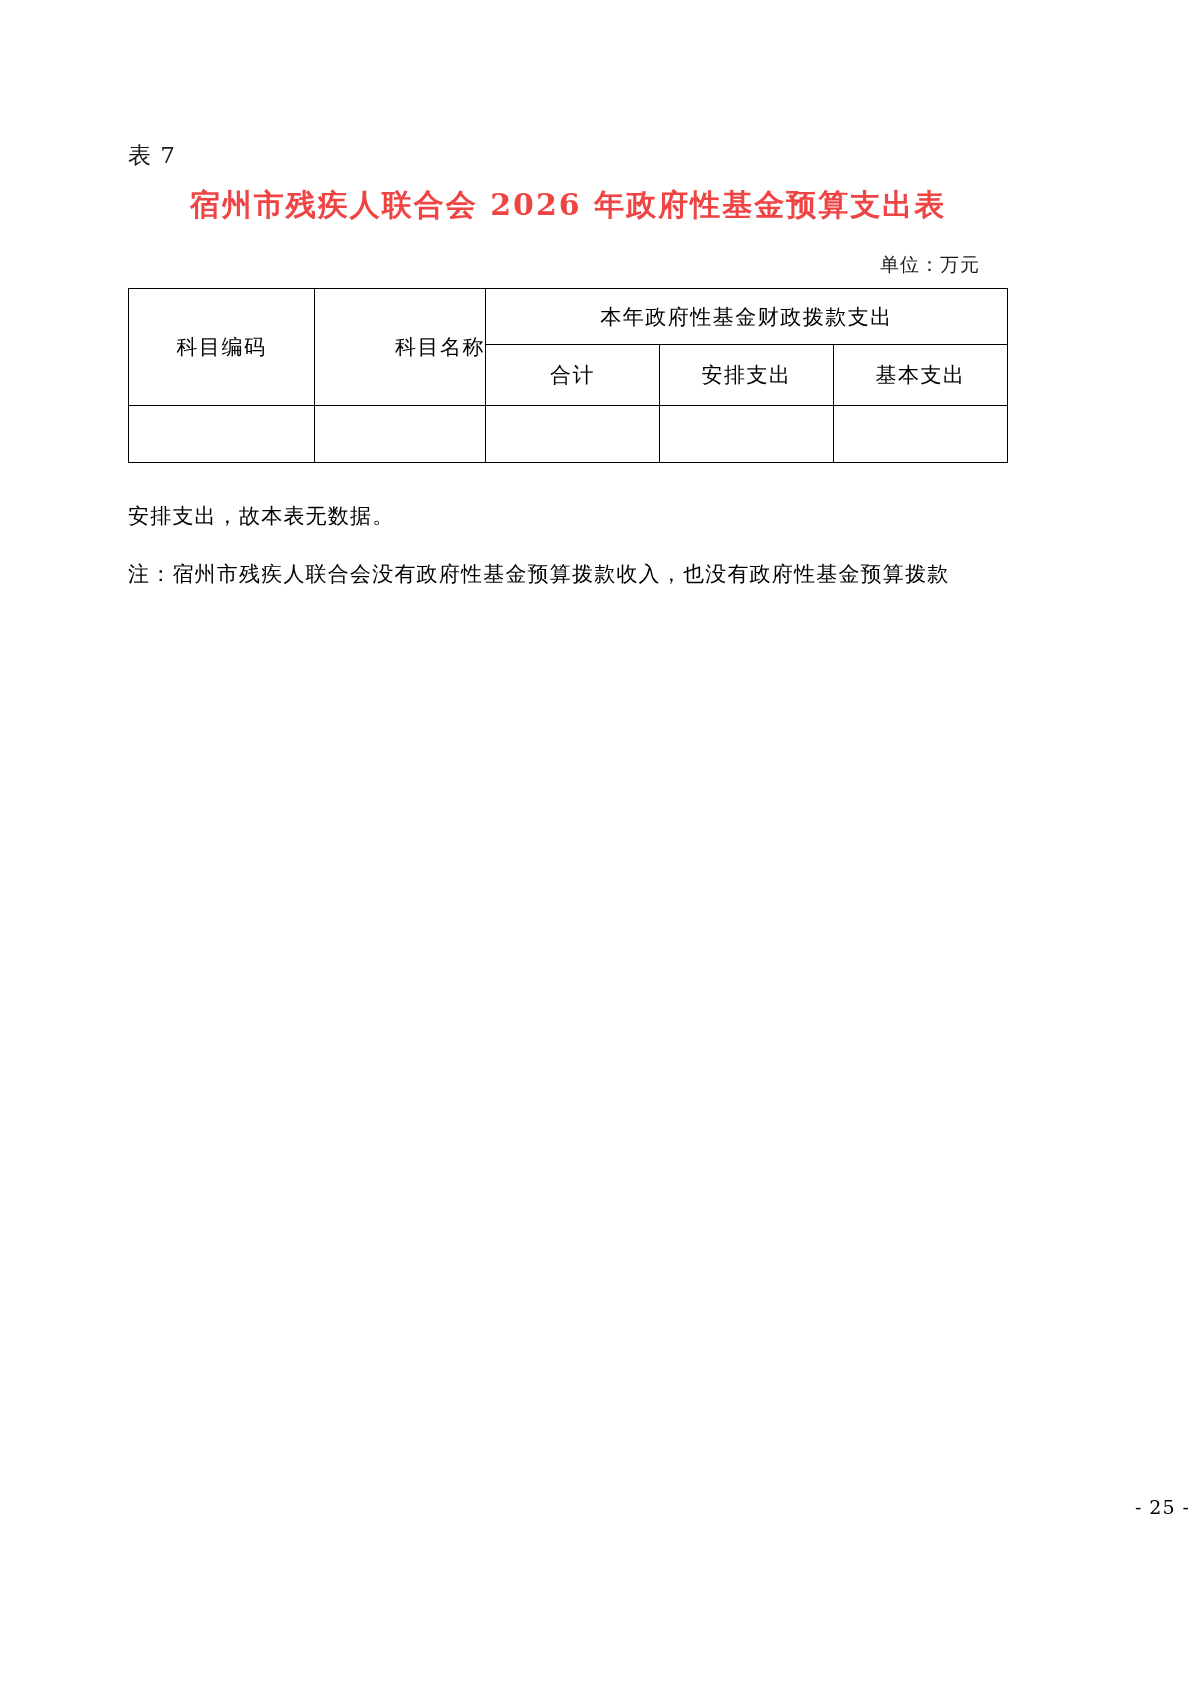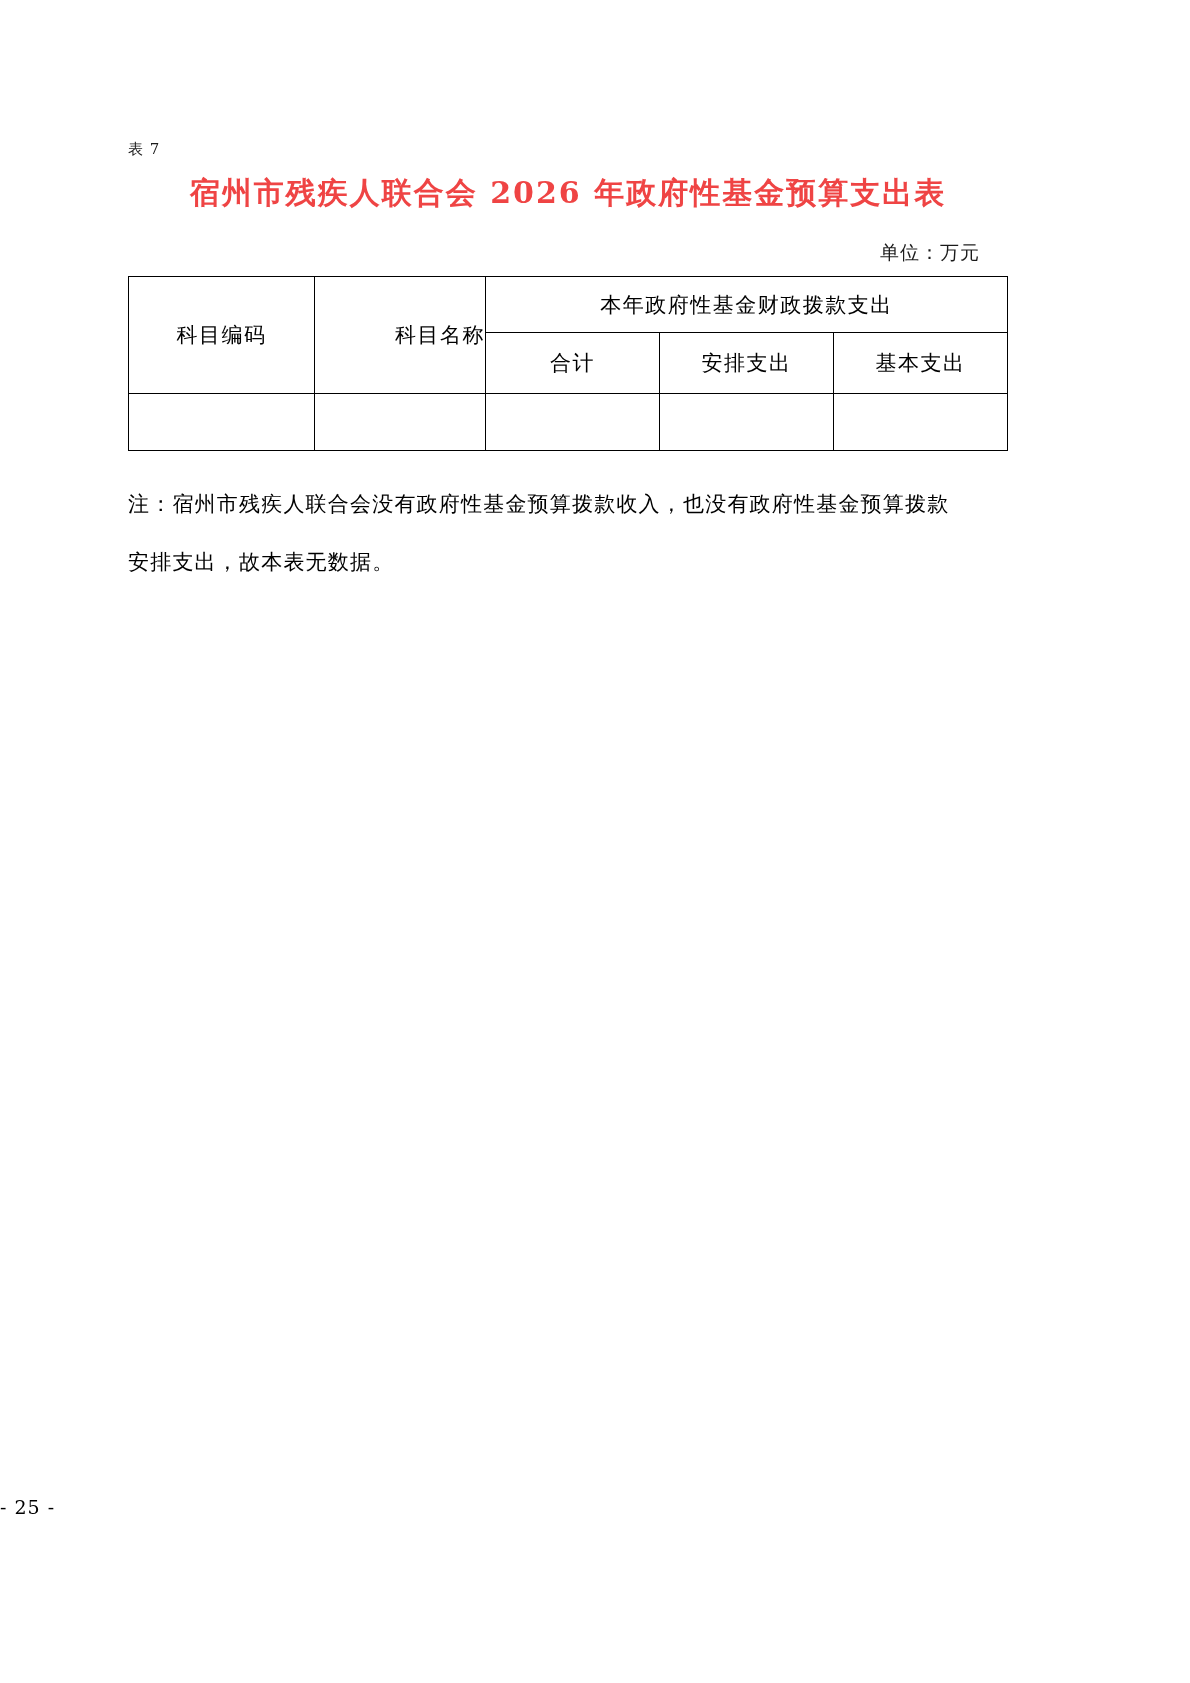--- a/index.html
+++ b/index.html
@@ -24,21 +24,21 @@
     background: #ffffff;
   }
   .content {
     position: absolute;
     left: 128px;
     top: 140px;
     width: 880px;
   }
   .table-label {
     font-family: "DejaVu Serif", serif;
-    font-size: 15px;
+    font-size: 23px;
     letter-spacing: 1px;
     color: #1a1a1a;
     margin: 0 0 14px 0;
   }
   .doc-title {
     text-align: center;
     font-family: "DejaVu Serif", serif;
     font-weight: bold;
     font-size: 30px;
     letter-spacing: 2px;
@@ -93,21 +93,21 @@
     text-align: justify;
   }
   .note-line {
     display: block;
   }
   .page-number {
     position: absolute;
     left: 0;
     top: 1496px;
     width: 1190px;
-    text-align: left;
+    text-align: right;
     font-family: "DejaVu Serif", serif;
     font-size: 19px;
     color: #000;
     letter-spacing: 1px;
   }
 </style>
 </head>
 <body>
 
 <div class="page">
@@ -138,21 +138,21 @@
           <td></td>
           <td></td>
           <td></td>
           <td></td>
           <td></td>
         </tr>
       </tbody>
     </table>
 
     <div class="note">
+      <span class="note-line">安排支出，故本表无数据。</span>
       <span class="note-line">注：宿州市残疾人联合会没有政府性基金预算拨款收入，也没有政府性基金预算拨款</span>
-      <span class="note-line">安排支出，故本表无数据。</span>
     </div>
 
   </div>
 
   <div class="page-number">- 25 -</div>
 
 </div>
 
 </body></html>

